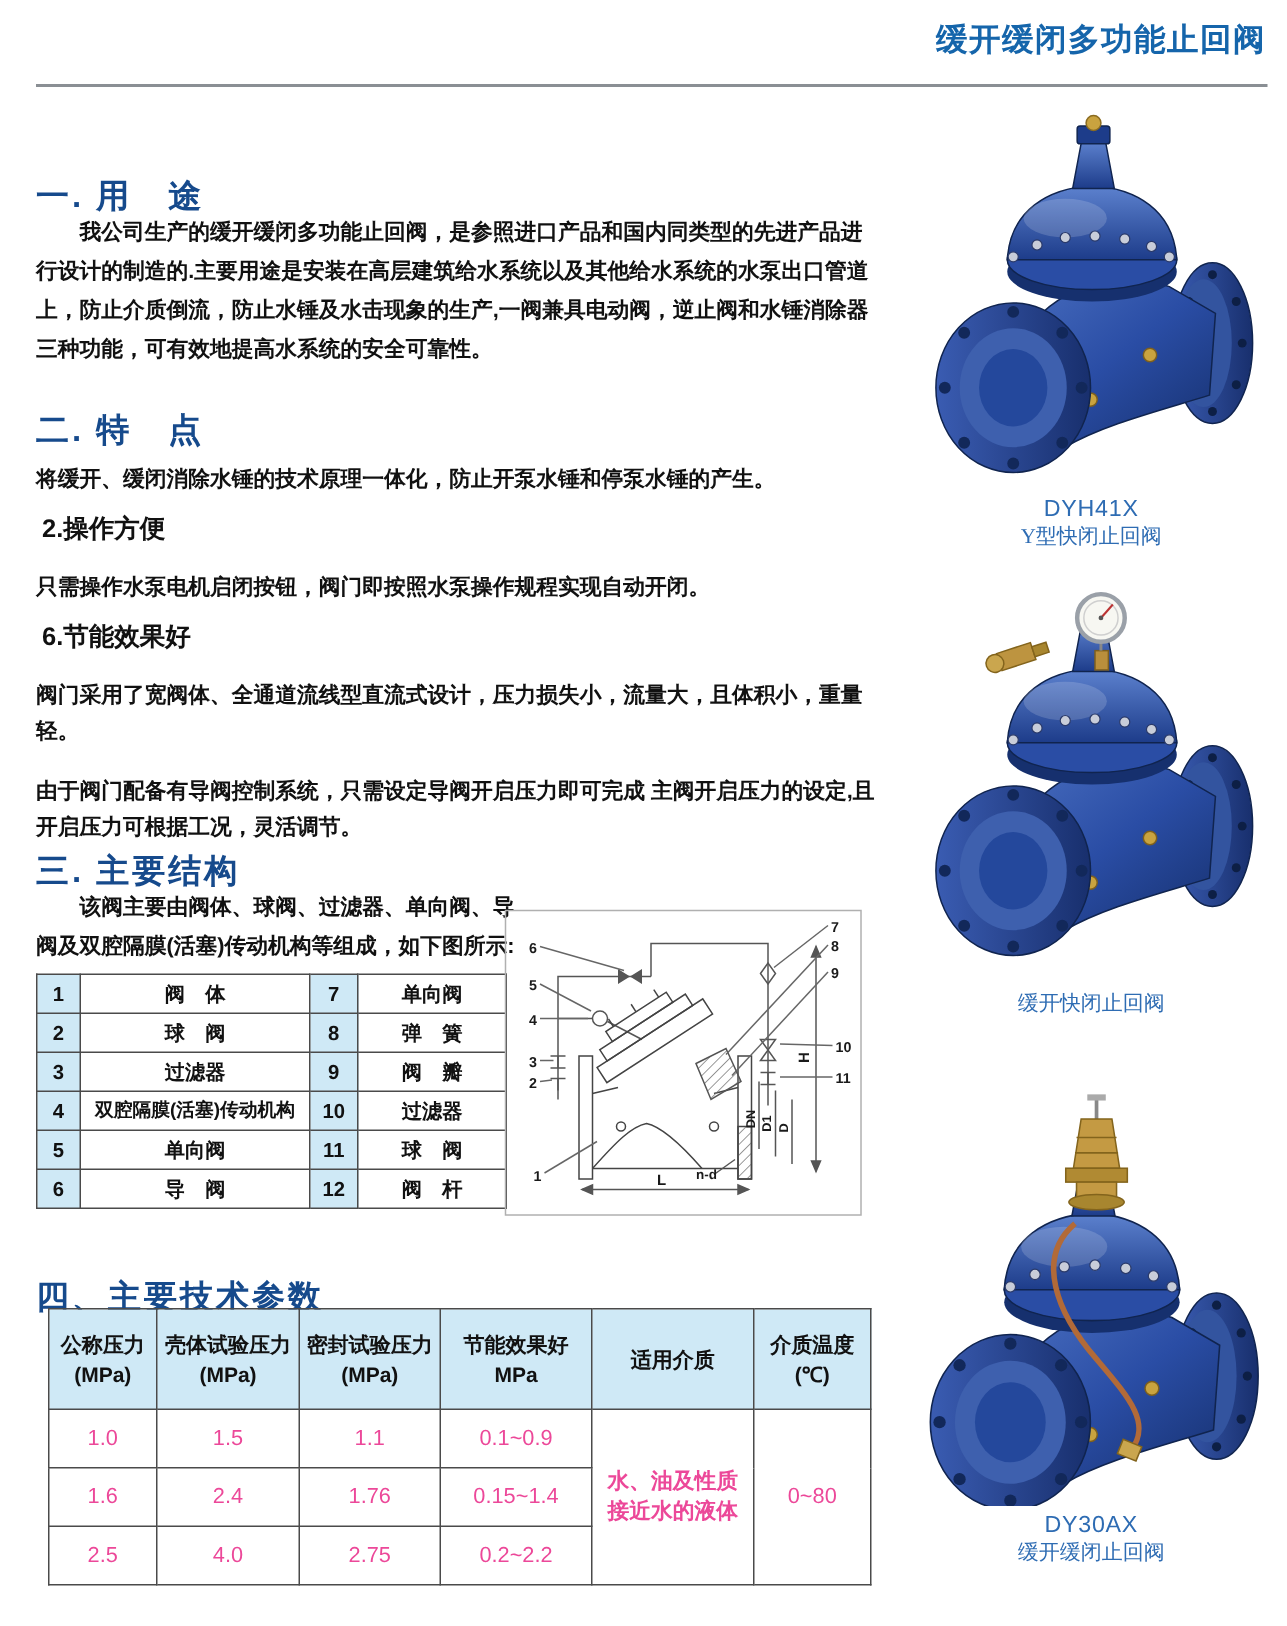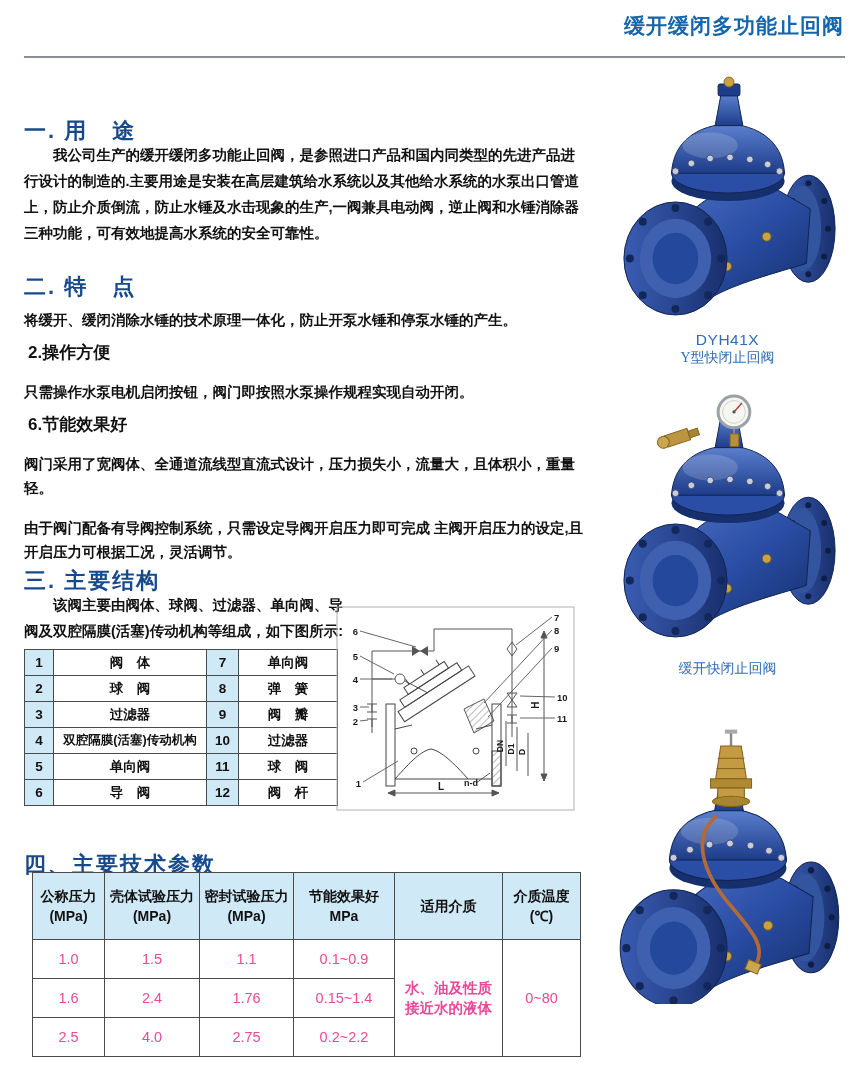--- a/index.html
+++ b/index.html
@@ -355,14 +355,18 @@
         <rect x="110" y="0" width="12" height="4" fill="#aaa"></rect>
         <path d="M106,16 L126,16 L131,48 L101,48 Z" fill="#c49a43" stroke="#83641c"></path>
         <line x1="103" y1="28" x2="129" y2="28" stroke="#83641c"></line>
         <line x1="102" y1="38" x2="130" y2="38" stroke="#83641c"></line>
         <rect x="96" y="48" width="40" height="9" fill="#b08a33" stroke="#83641c"></rect>
         <rect x="103" y="57" width="26" height="11" fill="#c49a43" stroke="#83641c"></rect>
         <ellipse cx="116" cy="70" rx="18" ry="5" fill="#a8862f" stroke="#83641c"></ellipse>
       </g>
     </svg>
   </div>
+  <div class="cap" style="top:1008px">
+    <div class="model">DY30AX</div>
+    <div class="vname">缓开缓闭止回阀</div>
+  </div>
 
 </div>
 
 </body></html>

